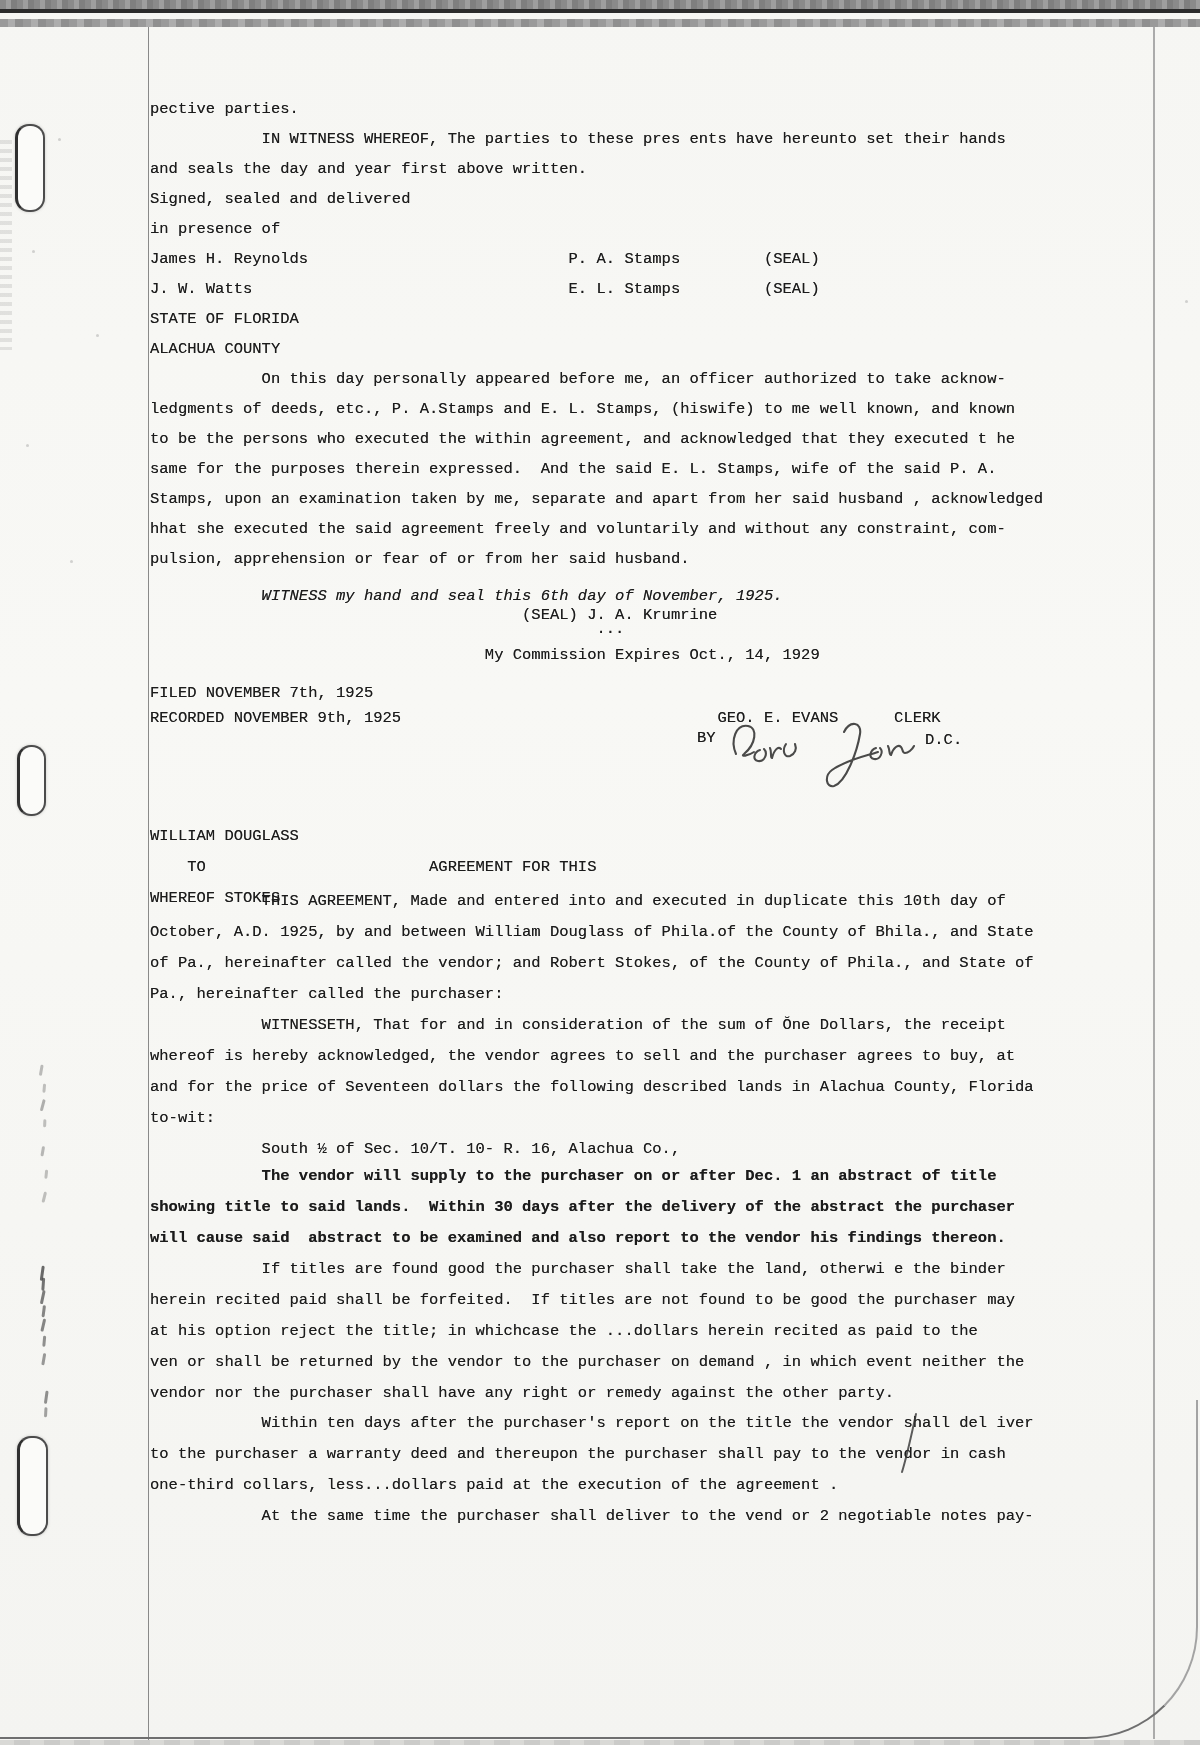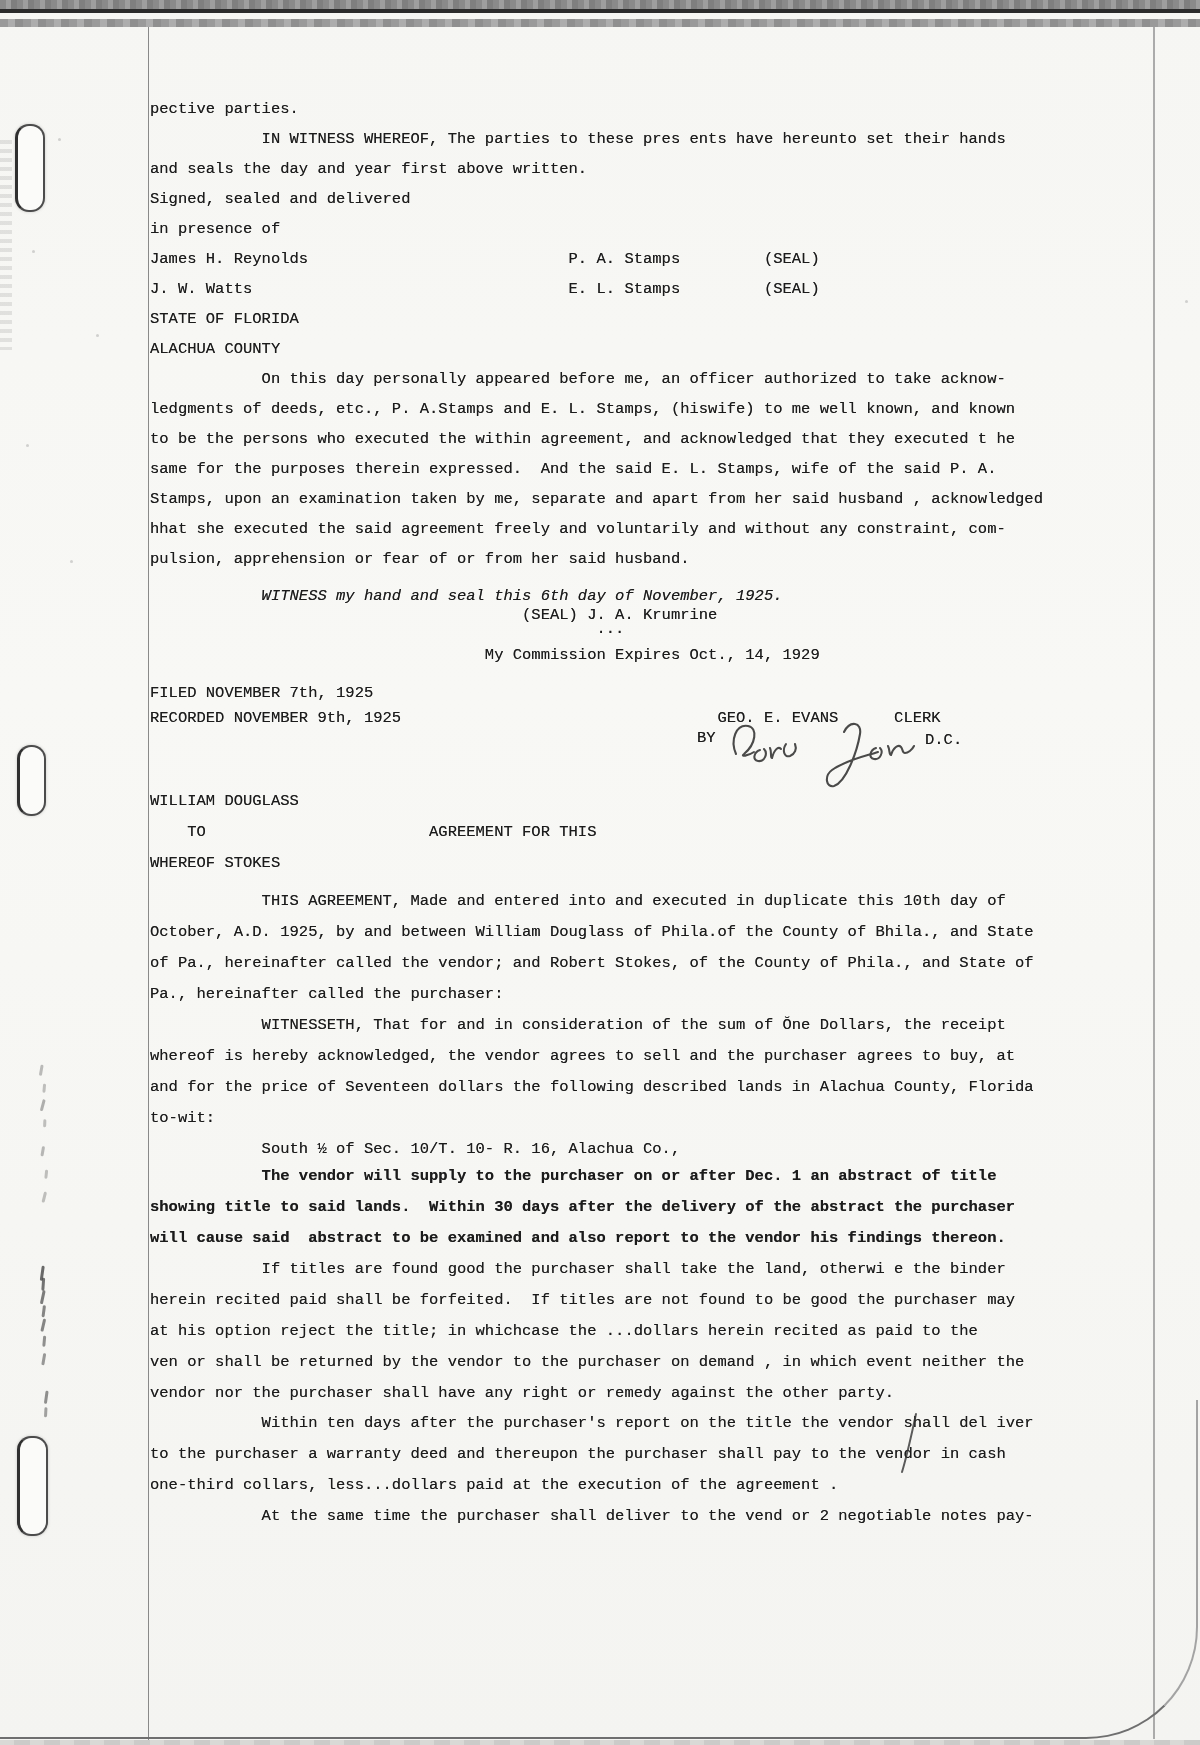--- a/index.html
+++ b/index.html
@@ -93,21 +93,21 @@
       <path d="M34,40 c-6,2 -8,10 -2,11 c7,1 10,-8 6,-12"></path>
       <path d="M44,38 c2,4 0,10 2,10 c2,-8 6,-12 9,-9"></path>
       <path d="M60,34 c-4,6 -2,14 4,12 c5,-2 7,-7 5,-12"></path>
       <path d="M118,22 c6,-12 18,-10 16,2 c-3,18 -14,48 -26,52 c-8,2 -10,-10 -2,-16 c14,-10 34,-14 46,-18"></path>
       <path d="M150,38 c-6,2 -8,10 -2,11 c6,1 10,-7 6,-11"></path>
       <path d="M162,36 c2,4 1,9 3,9 c2,-7 7,-11 10,-8 c2,2 1,6 4,6 c3,0 7,-3 9,-7"></path>
     </g>
   </svg>
   <span class="lab" style="left:925px;top:731px;">D.C.</span>
 
-  <div class="tb" style="top:786px;line-height:31px;"><div>WILLIAM DOUGLASS</div><div>    TO                        AGREEMENT FOR THIS</div><div>WHEREOF STOKES</div></div>
+  <div class="tb" style="top:821px;line-height:31px;"><div>WILLIAM DOUGLASS</div><div>    TO                        AGREEMENT FOR THIS</div><div>WHEREOF STOKES</div></div>
   <div class="tb" style="top:886px;line-height:31px;"><div>            THIS AGREEMENT, Made and entered into and executed in duplicate this 10th day of</div><div>October, A.D. 1925, by and between William Douglass of Phila.of the County of Bhila., and State</div><div>of Pa., hereinafter called the vendor; and Robert Stokes, of the County of Phila., and State of</div><div>Pa., hereinafter called the purchaser:</div></div>
   <div class="tb" style="top:1010px;line-height:31px;"><div>            WITNESSETH, That for and in consideration of the sum of Ŏne Dollars, the receipt</div><div>whereof is hereby acknowledged, the vendor agrees to sell and the purchaser agrees to buy, at</div><div>and for the price of Seventeen dollars the following described lands in Alachua County, Florida</div><div>to-wit:</div></div>
   <div class="tb" style="top:1134px;"><div>            South ½ of Sec. 10/T. 10- R. 16, Alachua Co.,</div></div>
   <div class="tb" style="top:1161px;line-height:31px;font-weight:bold;"><div>            The vendor will supply to the purchaser on or after Dec. 1 an abstract of title</div><div>showing title to said lands.  Within 30 days after the delivery of the abstract the purchaser</div><div>will cause said  abstract to be examined and also report to the vendor his findings thereon.</div></div>
   <div class="tb" style="top:1254px;line-height:31px;"><div>            If titles are found good the purchaser shall take the land, otherwi e the binder</div><div>herein recited paid shall be forfeited.  If titles are not found to be good the purchaser may</div><div>at his option reject the title; in whichcase the ...dollars herein recited as paid to the</div><div>ven or shall be returned by the vendor to the purchaser on demand , in which event neither the</div><div>vendor nor the purchaser shall have any right or remedy against the other party.</div></div>
   <div class="tb" style="top:1408px;line-height:31px;"><div>            Within ten days after the purchaser's report on the title the vendor shall del iver</div><div>to the purchaser a warranty deed and thereupon the purchaser shall pay to the vendor in cash</div><div>one-third collars, less...dollars paid at the execution of the agreement .</div><div>            At the same time the purchaser shall deliver to the vend or 2 negotiable notes pay-</div></div>
 
   <svg class="stroke-svg" width="22" height="64" viewBox="0 0 22 64">
     <path d="M4,60 C10,40 14,20 18,2" fill="none" stroke="#333" stroke-width="2" stroke-linecap="round" opacity=".8"></path>
   </svg>

